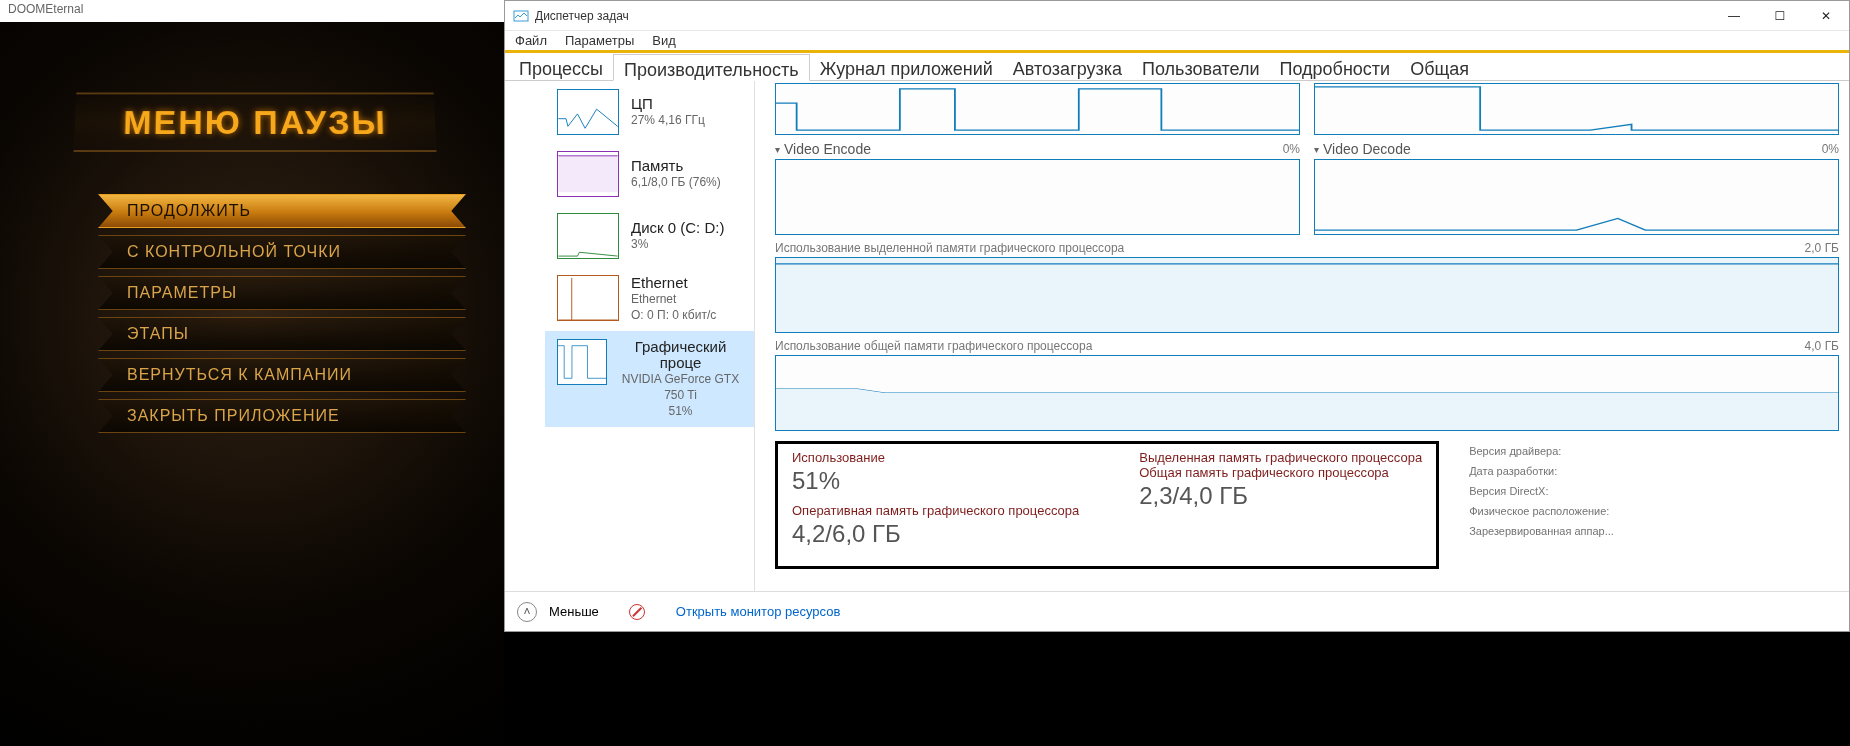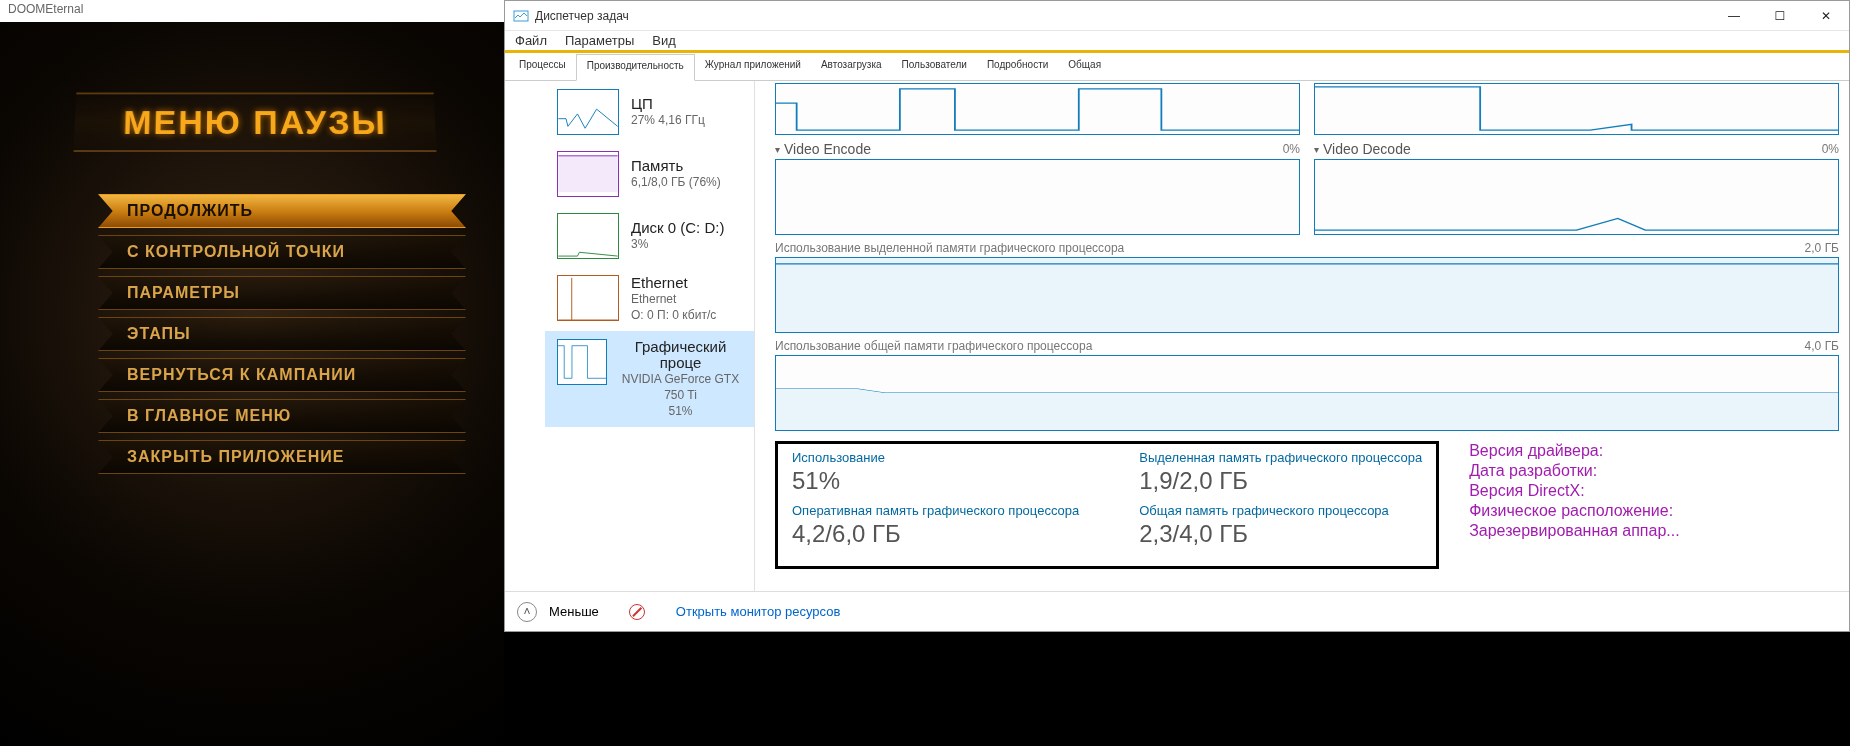--- a/index.html
+++ b/index.html
@@ -15,39 +15,39 @@
   transform:perspective(400px) rotateX(6deg);
   background:linear-gradient(180deg,rgba(90,58,16,.0),rgba(40,25,5,.4),rgba(90,58,16,.0));
   display:flex; align-items:center; justify-content:center; }
 .doom-title { font-family:"Arial Black",sans-serif; font-size:34px; font-weight:900; letter-spacing:2px;
   color:#f7a81b; text-shadow:0 0 6px #b86b00,0 0 2px #000; }
 
 .doom-menu { position:absolute; left:98px; top:172px; width:368px; }
 .doom-item { position:relative; height:34px; margin-bottom:7px; padding:0 38px 0 28px;
   display:flex; align-items:center;
   border:1px solid #6b4410; color:#d9a44a;
-  font-family:"Arial Black",sans-serif; font-size:16px; font-weight:700; letter-spacing:1px;
+  font-family:"Arial Black",sans-serif; font-size:16px; font-weight:400; letter-spacing:1px;
   background:linear-gradient(180deg,rgba(30,18,3,.4),rgba(10,6,1,.9));
   clip-path:polygon(0 0,100% 0,96% 50%,100% 100%,0 100%,4% 50%); cursor:pointer; }
 .doom-item.sel { color:#1a1000; border-color:#e79c1c;
   background:linear-gradient(180deg,#f2b642 0%,#c87a0e 55%,#8c4b07 100%);
   box-shadow:0 0 14px #e79c1c; }
 
 
 .tm-win { position:absolute; left:504px; top:0; right:0; height:632px; background:#fff; border:1px solid #9a9a9a; }
 .tm-titlebar { height:30px; display:flex; align-items:center; padding-left:8px; border-bottom:1px solid #e6e6e6; }
 .tm-tb-icon { width:16px; height:16px; margin-right:6px; }
 .tm-tb-title { font-size:12px; color:#333; flex:1; }
 .tm-tb-btns { display:flex; }
 .tm-tb-btn { width:46px; height:30px; display:flex; align-items:center; justify-content:center; font-size:12px; color:#222; cursor:pointer; }
 
 .tm-menubar { height:22px; display:flex; gap:18px; padding:2px 10px; font-size:13px; color:#333; border-bottom:3px solid #eab308; }
 .tm-menu { cursor:pointer; }
 
-.tm-tabs { display:flex; height:28px; border-bottom:1px solid #ccc; padding-left:4px; font-size:10px; }
+.tm-tabs { display:flex; height:28px; border-bottom:1px solid #ccc; padding-left:4px; font-size:18px; }
 .tm-tab { padding:5px 10px 0; color:#333; cursor:pointer; position:relative; top:1px; }
 .tm-tab.active { border:1px solid #ccc; border-bottom:1px solid #fff; background:#fff; }
 
 .tm-body { display:flex; height:calc(100% - 120px); }
 
 .tm-side { width:250px; border-right:1px solid #e0e0e0; overflow:hidden;padding-left:40px; }
 .side-item { display:flex; gap:12px; padding:8px 12px; cursor:pointer; }
 .side-item.sel { background:#cde8ff;text-align:center; }
 .side-thumb { width:62px; height:46px; border:1px solid #117dbb; background:#fff; display:flex; align-items:flex-end; }
 .side-thumb svg { width:100%; height:100%; }
@@ -64,23 +64,23 @@
 .ch-head .val { font-size:12px; color:#777; }
 .caret { font-size:10px; color:#666; }
 .chart { height:52px; border:1px solid #117dbb; background:#fdfdfd; margin-top:2px; }
 .chart.tall { height:76px; }
 .mem-label { font-size:12px; color:#777; display:flex; }
 .mem-label .sp { flex:1; }
 
 
 .stats { display:flex; gap:30px; margin-top:10px; }
 .stats-box { border:3px solid #000; padding:6px 14px 10px; display:flex; gap:60px; }
-.stat-col .lab { font-size:13px; color:#0369a1; }
+.stat-col .lab { font-size:13px; color:#7f1d1d; }
 .stat-col .big { font-size:24px; color:#555; margin:2px 0 8px; }
-.meta-col { font-size:16px; color:#a21caf; line-height:20px; }
+.meta-col { font-size:11px; color:#737373; line-height:20px; }
 
 
 .tm-foot { position:absolute; bottom:0; left:0; right:0; height:40px; border-top:1px solid #ddd;
   display:flex; align-items:center; gap:12px; padding:0 12px; font-size:13px; }
 .circle { width:20px; height:20px; border:1px solid #888; border-radius:50%; display:flex; align-items:center; justify-content:center; font-size:12px; color:#555; }
 .link { color:#0066cc; cursor:pointer;margin-left:19px; }
 .no-icon { width:16px; height:16px; border:1.5px solid #c33; border-radius:50%; position:relative; }
 .no-icon:after { content:""; position:absolute; left:1px; top:6px; width:12px; height:1.5px; background:#c33; transform:rotate(-45deg); }
 </style>
 </head>
@@ -93,21 +93,20 @@
   <div class="game-area">
     <div class="doom-title-wrap">
       <div class="doom-title">МЕНЮ ПАУЗЫ</div>
     </div>
     <div class="doom-menu" id="doom-menu">
         <div class="doom-item sel">ПРОДОЛЖИТЬ</div>
         <div class="doom-item">С КОНТРОЛЬНОЙ ТОЧКИ</div>
         <div class="doom-item">ПАРАМЕТРЫ</div>
         <div class="doom-item">ЭТАПЫ</div>
         <div class="doom-item">ВЕРНУТЬСЯ К КАМПАНИИ</div>
-        <div class="doom-item">В ГЛАВНОЕ МЕНЮ</div>
         <div class="doom-item">ЗАКРЫТЬ ПРИЛОЖЕНИЕ</div>
       </div>
   </div>
 </div>
 
 <div class="tm-win">
   <div class="tm-titlebar">
     <svg class="tm-tb-icon" viewBox="0 0 16 16">
         <rect x="1" y="3" width="14" height="10" fill="none" stroke="#3a9bd6"></rect>
         <path d="M2 10 L5 7 L7 9 L11 5 L14 8" fill="none" stroke="#3a9bd6"></path>
@@ -268,21 +267,20 @@
       <div class="stats">
         <div class="stats-box">
           <div class="stat-col">
             <div class="lab">Использование</div>
             <div class="big">51%</div>
             <div class="lab">Оперативная память графического процессора</div>
             <div class="big">4,2/6,0 ГБ</div>
           </div>
           <div class="stat-col">
             <div class="lab">Выделенная память графического процессора</div>
-            <div class="big">1,9/2,0 ГБ</div>
             <div class="lab">Общая память графического процессора</div>
             <div class="big">2,3/4,0 ГБ</div>
           </div>
         </div>
         <div class="meta-col" id="meta-col">
             <div>Версия драйвера:</div>
             <div>Дата разработки:</div>
             <div>Версия DirectX:</div>
             <div>Физическое расположение:</div>
             <div>Зарезервированная аппар...</div>

